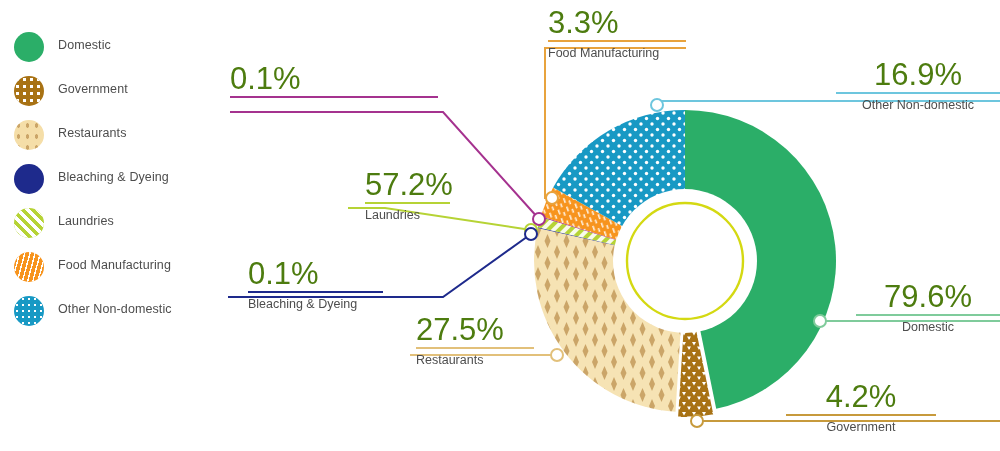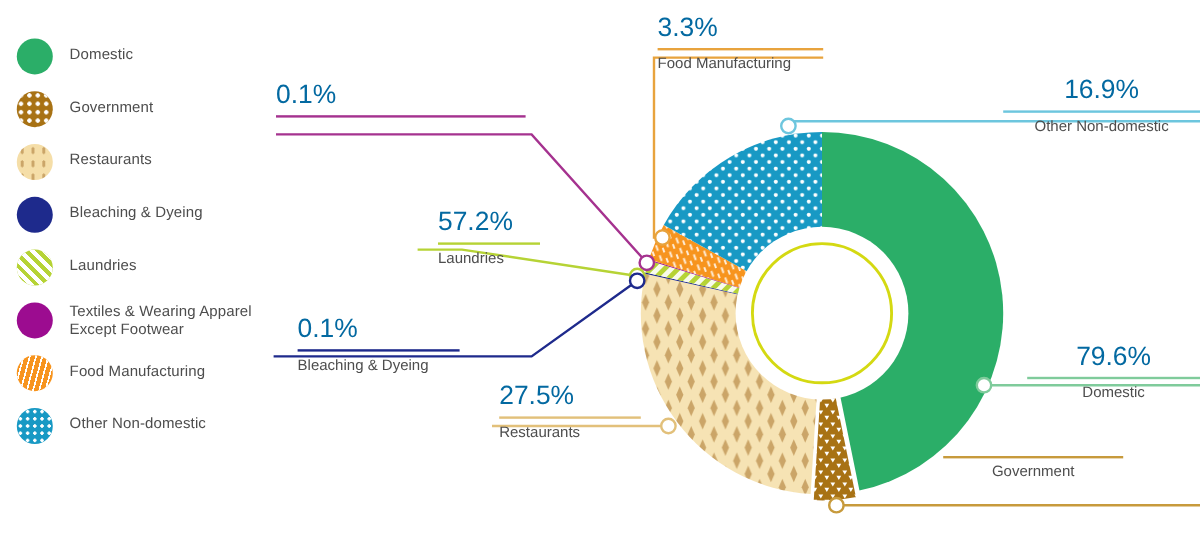--- a/index.html
+++ b/index.html
@@ -49,22 +49,22 @@
     padding-top: 6px;
     letter-spacing: 0.1px;
   }
   .legend-label.two-line { padding-top: 0px; }
 
   
   .callout {
     position: absolute;
   }
   .callout .pct {
-    font-size: 22px;
-    color: #0369a1;
+    font-size: 31px;
+    color: #4d7c0f;
     line-height: 34px;
     white-space: nowrap;
     font-weight: 400;
   }
   .callout .rule {
     height: 2px;
     width: 100%;
   }
   .callout .cap {
     font-size: 12.5px;
@@ -213,26 +213,20 @@
         </span>
         <span class="legend-label">Bleaching &amp; Dyeing</span>
       </div>
       <div class="legend-item">
         <span class="legend-swatch" style="background:#B6D335;">
           <span style="position:absolute;inset:0;background-image:repeating-linear-gradient(45deg, #fff 0 3.5px, transparent 3.5px 7px);"></span>
         </span>
         <span class="legend-label">Laundries</span>
       </div>
       <div class="legend-item">
-        <span class="legend-swatch" style="background:#9C0C90;">
-          <span style="position:absolute;inset:0;"></span>
-        </span>
-        <span class="legend-label two-line">Textiles &amp; Wearing Apparel<br>Except Footwear</span>
-      </div>
-      <div class="legend-item">
         <span class="legend-swatch" style="background:#F7941E;">
           <span style="position:absolute;inset:0;background-image:repeating-linear-gradient(105deg, #fff 0 1.4px, transparent 1.4px 5px);"></span>
         </span>
         <span class="legend-label">Food Manufacturing</span>
       </div>
       <div class="legend-item">
         <span class="legend-swatch" style="background:#1899C4;">
           <span style="position:absolute;inset:0;background-image:radial-gradient(circle, #fff 1.4px, transparent 1.5px);background-size:6px 6px;"></span>
         </span>
         <span class="legend-label">Other Non-domestic</span>
@@ -274,17 +268,18 @@
     <div class="cap">Restaurants</div>
   </div>
 
   <div class="callout align-right" style="left:856px; top:280px; width:144px;">
     <div class="pct">79.6%</div>
     <div class="rule" style="background:#7FCB9B;"></div>
     <div class="cap">Domestic</div>
   </div>
 
   <div class="callout align-right" style="left:786px; top:380px; width:150px;">
+    <div class="pct">4.2%</div>
     <div class="rule" style="background:#C79A3C;"></div>
     <div class="cap">Government</div>
   </div>
 
 </div>
 
 </body></html>

